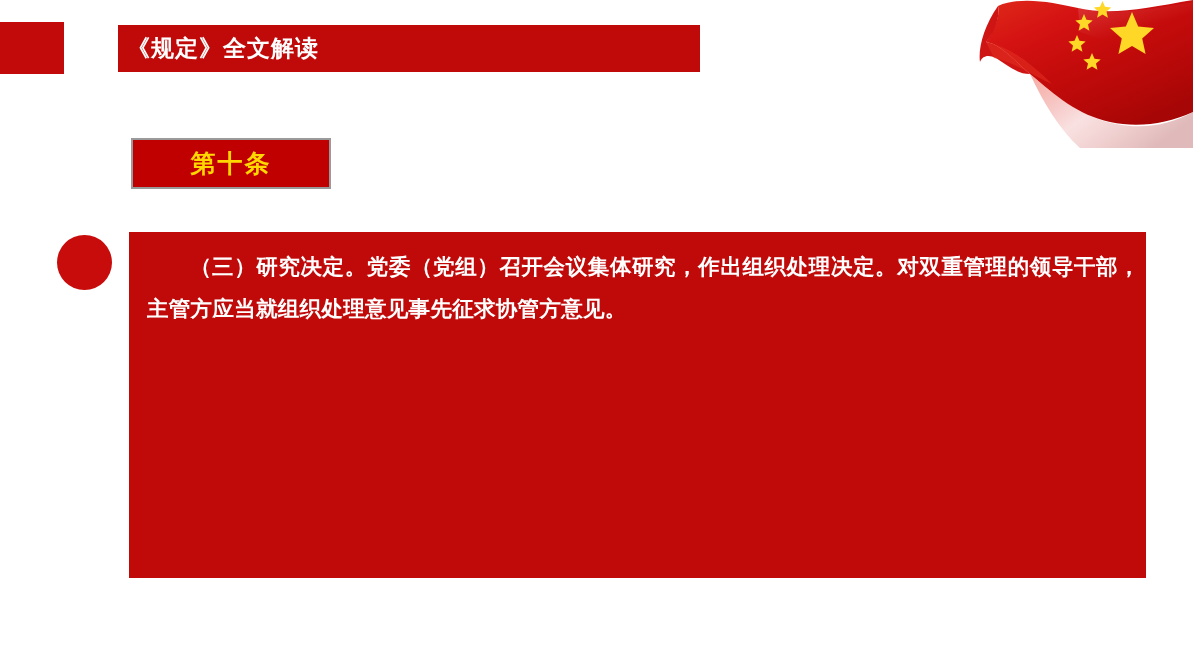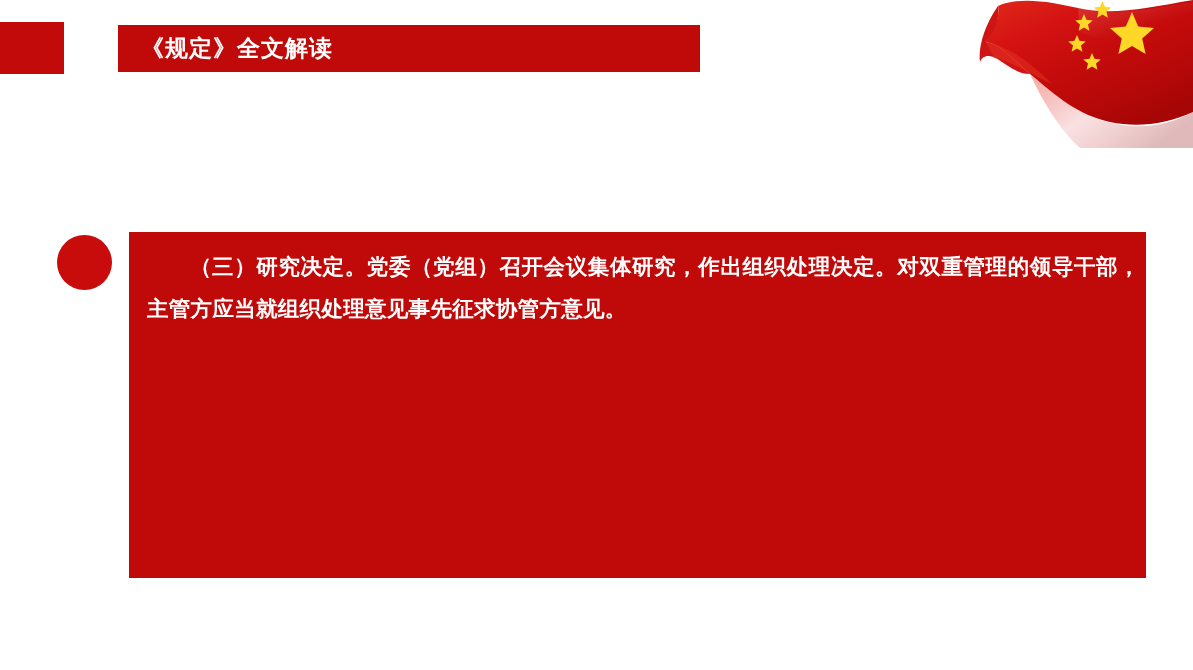--- a/index.html
+++ b/index.html
@@ -38,21 +38,21 @@
     height: 47px;
     background: #c00a0a;
     display: flex;
     align-items: center;
   }
   .title-bar-text {
     color: #ffffff;
     font-size: 23px;
     font-weight: bold;
     letter-spacing: 1px;
-    padding-left: 23px;
+    padding-left: 9px;
     white-space: nowrap;
     line-height: 1;
   }
 
   
   .flag-wrap {
     position: absolute;
     right: 0px;
     top: 0px;
     width: 233px;
@@ -173,20 +173,23 @@
 
         <path d="M 117 35 L 119.5 40.8 L 125.7 41.4 L 121 45.6 L 122.4 51.7 L 117 48.5
                  L 111.6 51.7 L 113 45.6 L 108.3 41.4 L 114.5 40.8 Z"></path>
 
         <path d="M 132 53 L 134.5 58.8 L 140.7 59.4 L 136 63.6 L 137.4 69.7 L 132 66.5
                  L 126.6 69.7 L 128 63.6 L 123.3 59.4 L 129.5 58.8 Z"></path>
       </g>
     </svg>
   </div>
 
+  <div class="article-box">
+    <span class="article-box-text">第十条</span>
+  </div>
 
   <div class="bullet-circle"></div>
 
   <div class="body-panel">
     <p class="body-paragraph">（三）研究决定。党委（党组）召开会议集体研究，作出组织处理决定。对双重管理的领导干部，主管方应当就组织处理意见事先征求协管方意见。</p>
   </div>
 
 </div>
 
 </body></html>

